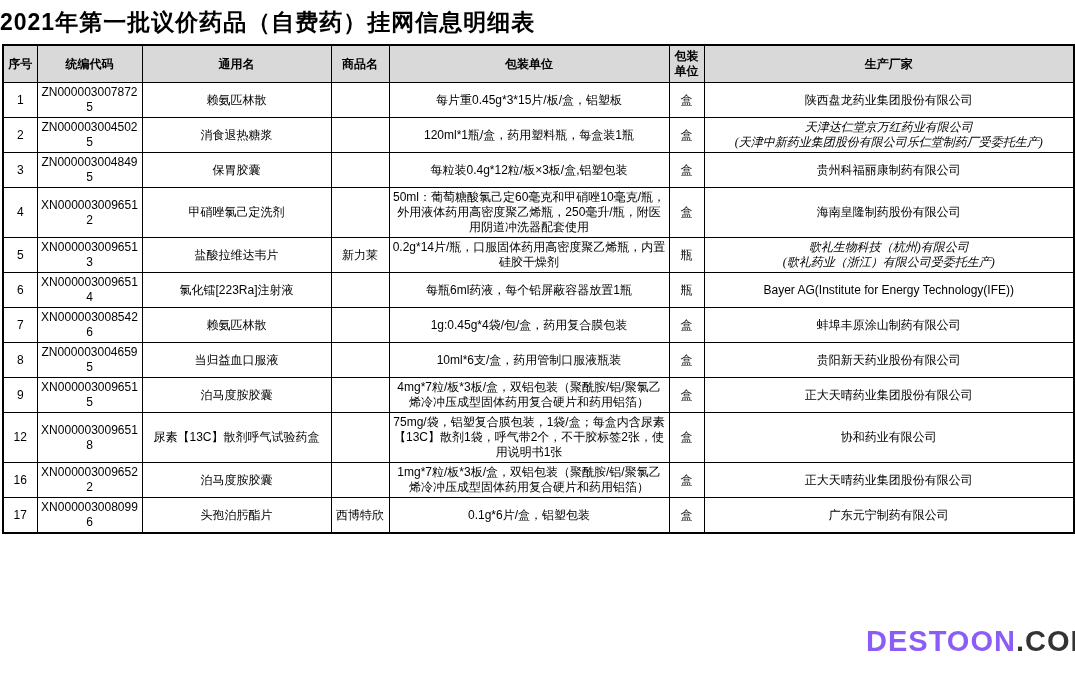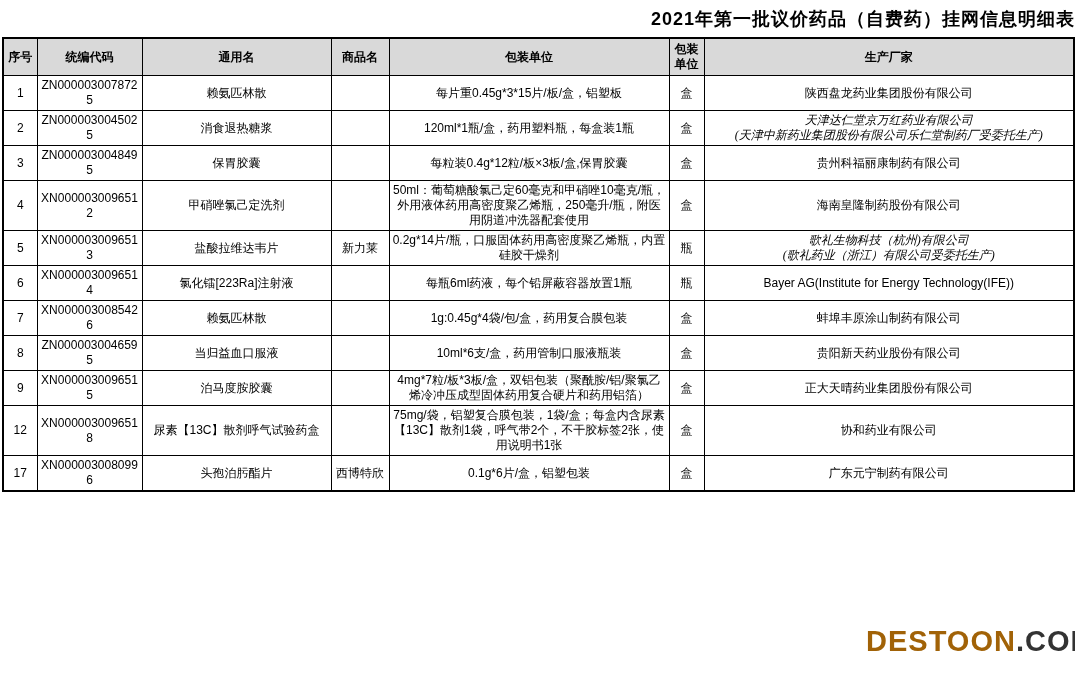--- a/index.html
+++ b/index.html
@@ -12,22 +12,22 @@
     position: relative;
     width: 1075px;
     height: 673px;
     background: #ffffff;
     font-family: "Liberation Sans", "DejaVu Sans", sans-serif;
     overflow: hidden;
   }
   .page-title {
     margin: 0;
     padding: 7px 0 6px 0;
-    text-align: right;
-    font-size: 18px;
+    text-align: left;
+    font-size: 23px;
     font-weight: bold;
     color: #000000;
     letter-spacing: 1px;
   }
   table.drug-table {
     border-collapse: collapse;
     table-layout: fixed;
     width: 1071px;
     margin-left: 2px;
     border: 2px solid #000000;
@@ -121,21 +121,21 @@
           <td>120ml*1瓶/盒，药用塑料瓶，每盒装1瓶</td>
           <td>盒</td>
           <td class="serif">天津达仁堂京万红药业有限公司
 (天津中新药业集团股份有限公司乐仁堂制药厂受委托生产)</td>
         </tr>
         <tr>
           <td>3</td>
           <td>ZN0000030048495</td>
           <td>保胃胶囊</td>
           <td></td>
-          <td>每粒装0.4g*12粒/板×3板/盒,保胃胶囊</td>
+          <td>每粒装0.4g*12粒/板×3板/盒,铝塑包装</td>
           <td>盒</td>
           <td>贵州科福丽康制药有限公司</td>
         </tr>
         <tr>
           <td>4</td>
           <td>XN0000030096512</td>
           <td>甲硝唑氯己定洗剂</td>
           <td></td>
           <td>50ml：葡萄糖酸氯己定60毫克和甲硝唑10毫克/瓶，外用液体药用高密度聚乙烯瓶，250毫升/瓶，附医用阴道冲洗器配套使用</td>
           <td>盒</td>
@@ -190,28 +190,37 @@
         <tr>
           <td>12</td>
           <td>XN0000030096518</td>
           <td>尿素【13C】散剂呼气试验药盒</td>
           <td></td>
           <td>75mg/袋，铝塑复合膜包装，1袋/盒；每盒内含尿素【13C】散剂1袋，呼气带2个，不干胶标签2张，使用说明书1张</td>
           <td>盒</td>
           <td>协和药业有限公司</td>
         </tr>
         <tr>
+          <td>16</td>
+          <td>XN0000030096522</td>
+          <td>泊马度胺胶囊</td>
+          <td></td>
+          <td>1mg*7粒/板*3板/盒，双铝包装（聚酰胺/铝/聚氯乙烯冷冲压成型固体药用复合硬片和药用铝箔）</td>
+          <td>盒</td>
+          <td>正大天晴药业集团股份有限公司</td>
+        </tr>
+        <tr>
           <td>17</td>
           <td>XN0000030080996</td>
           <td>头孢泊肟酯片</td>
           <td>西博特欣</td>
           <td>0.1g*6片/盒，铝塑包装</td>
           <td>盒</td>
           <td>广东元宁制药有限公司</td>
         </tr>
       </tbody>
   </table>
 
   <div class="watermark">
-    <span style="color:#a16207">DESTOON</span><span style="color:#333333">.COM</span>
+    <span style="color:#8b5cf6">DESTOON</span><span style="color:#333333">.COM</span>
   </div>
 
 </div>
 
 </body></html>

